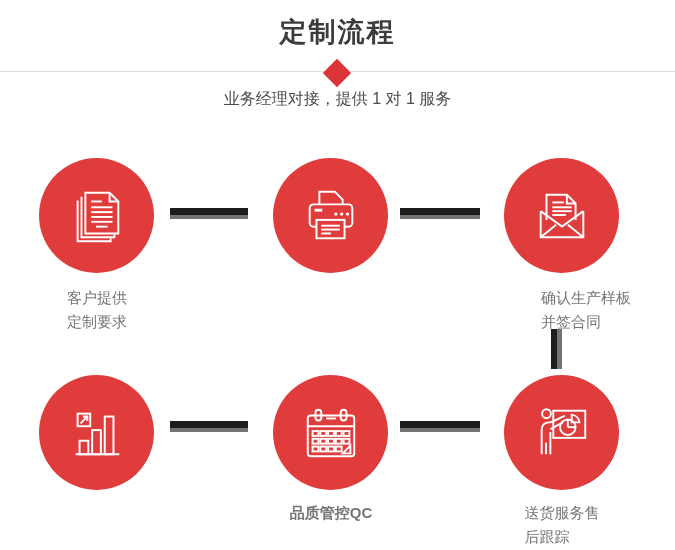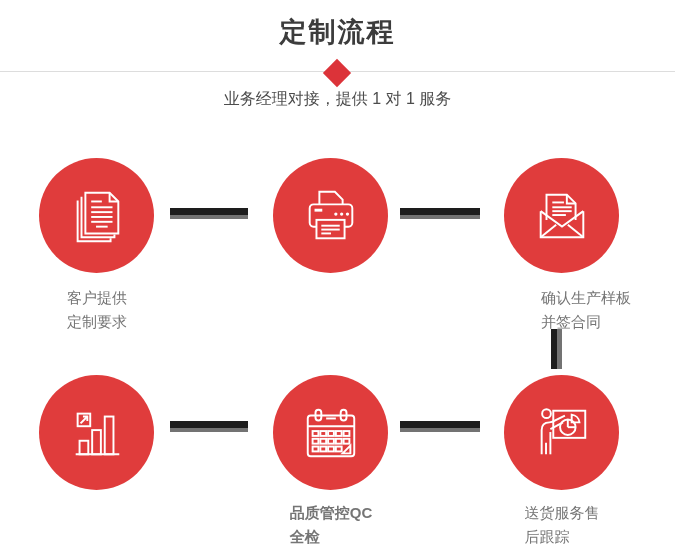--- a/index.html
+++ b/index.html
@@ -174,21 +174,20 @@
       <rect x="13" y="46" width="6" height="5"></rect>
         <rect x="21" y="46" width="6" height="5"></rect>
         <rect x="29" y="46" width="6" height="5"></rect>
         <rect x="37" y="46" width="6" height="5"></rect>
       <path d="M44,53 L52,45 L52,53 Z"></path>
     </svg>
   </div>
   <div class="caption cap5">
     <div class="cap-inner">
       <div>品质管控QC</div>
-      <div>全检</div>
     </div>
   </div>
 
   <div class="circle c6">
     <svg width="62" height="62" viewBox="0 0 64 64" fill="none" stroke="#ffffff" stroke-width="2">
       <rect x="23" y="9" width="33" height="28"></rect>
       <circle cx="38" cy="26" r="8"></circle>
       <path d="M38,26 V18"></path>
       <path d="M38,26 h8"></path>
       <path d="M42,13 a9,9 0 0 1 8,8 l-8,0 z"></path>

